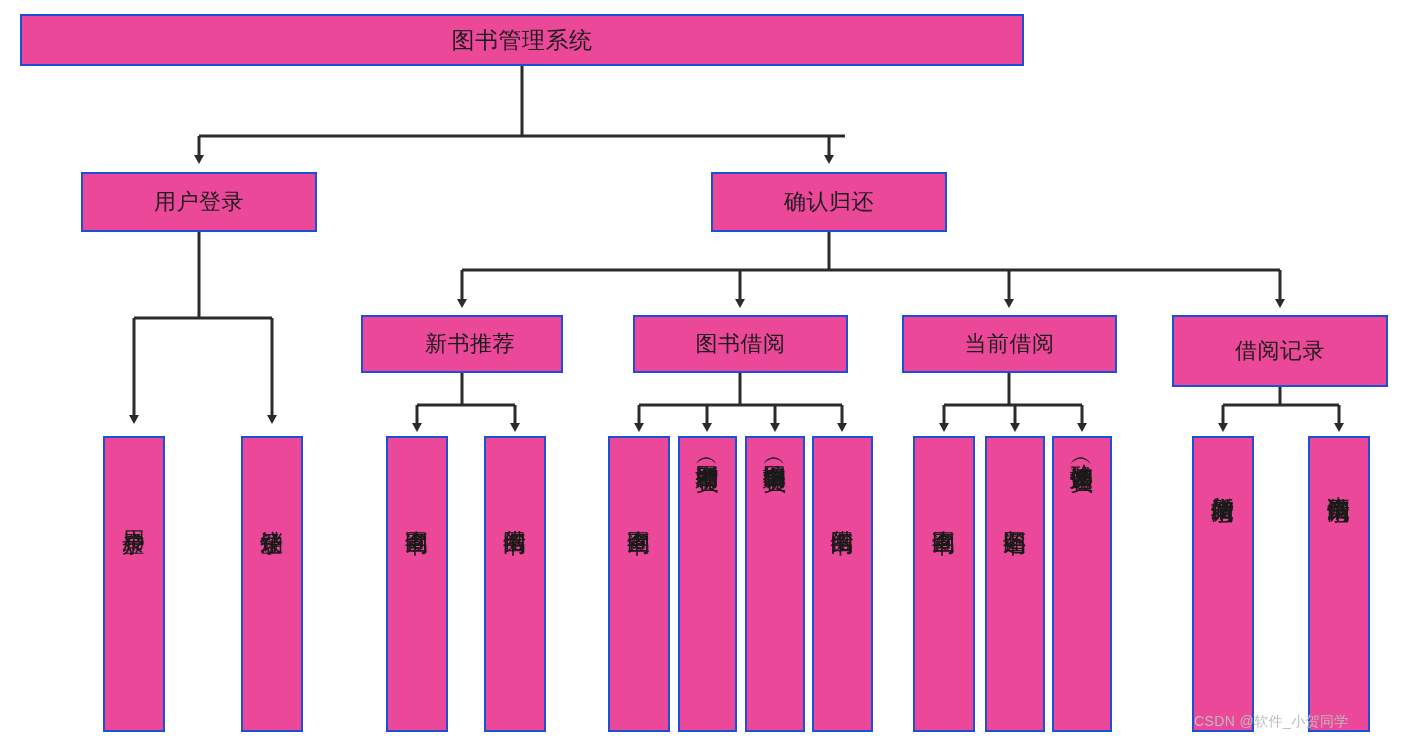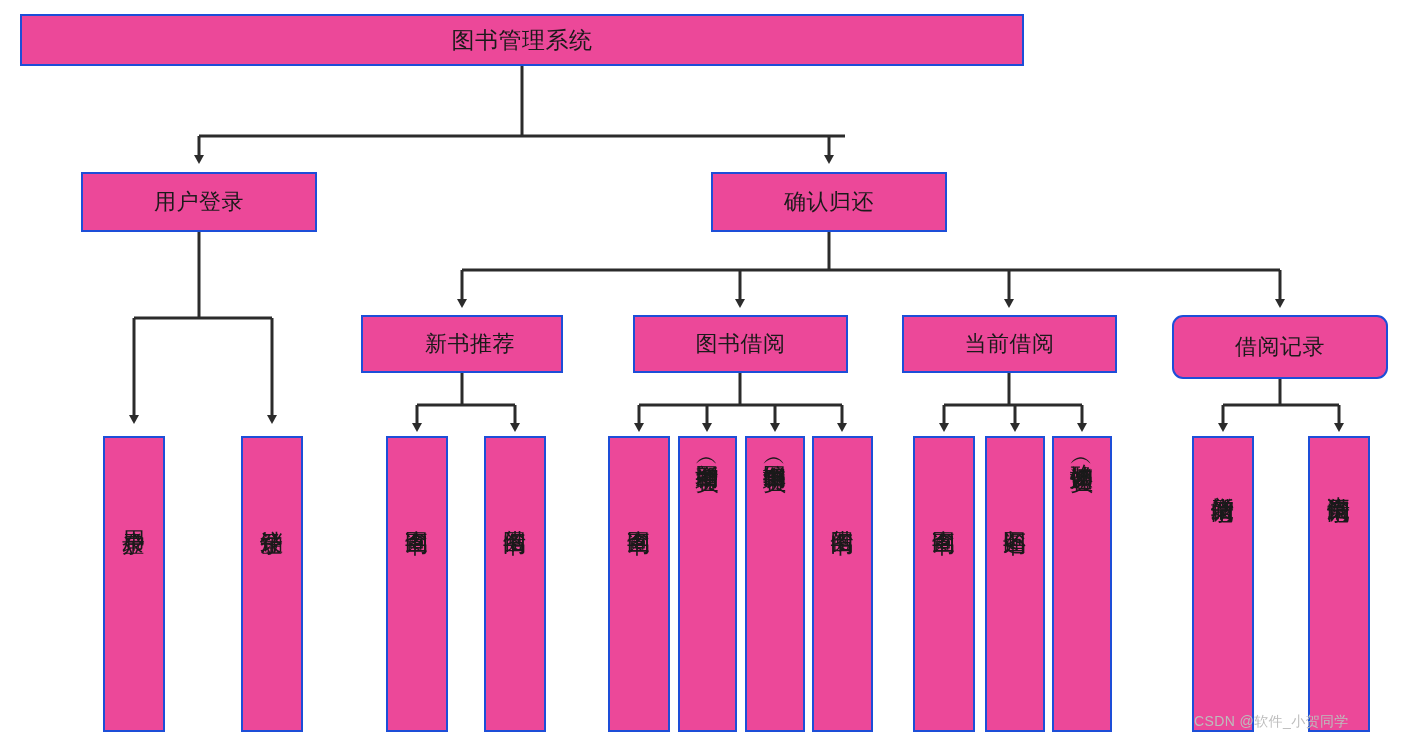--- a/index.html
+++ b/index.html
@@ -136,21 +136,21 @@
 
   <div class="node horiz" style="left:361px; top:315px; width:202px; height:58px;padding-left:16px;">
     <span class="label">新书推荐</span>
   </div>
   <div class="node horiz" style="left:902px; top:315px; width:215px; height:58px;">
     <span class="label">当前借阅</span>
   </div>
   <div class="node horiz" style="left:633px; top:315px; width:215px; height:58px;">
     <span class="label">图书借阅</span>
   </div>
-  <div class="node horiz" style="left:1172px; top:315px; width:216px; height:64px;border-radius:11px;">
+  <div class="node horiz" style="left:1172px; top:315px; width:216px; height:72px;">
     <span class="label">借阅记录</span>
   </div>
 
   <div class="node vert" style="left:103px; top:436px; width:62px; height:296px; padding-top:74px;">
     <span class="label">用户登录</span>
   </div>
   <div class="node vert" style="left:241px; top:436px; width:62px; height:296px; padding-top:74px;">
     <span class="label">注销登录</span>
   </div>
 

